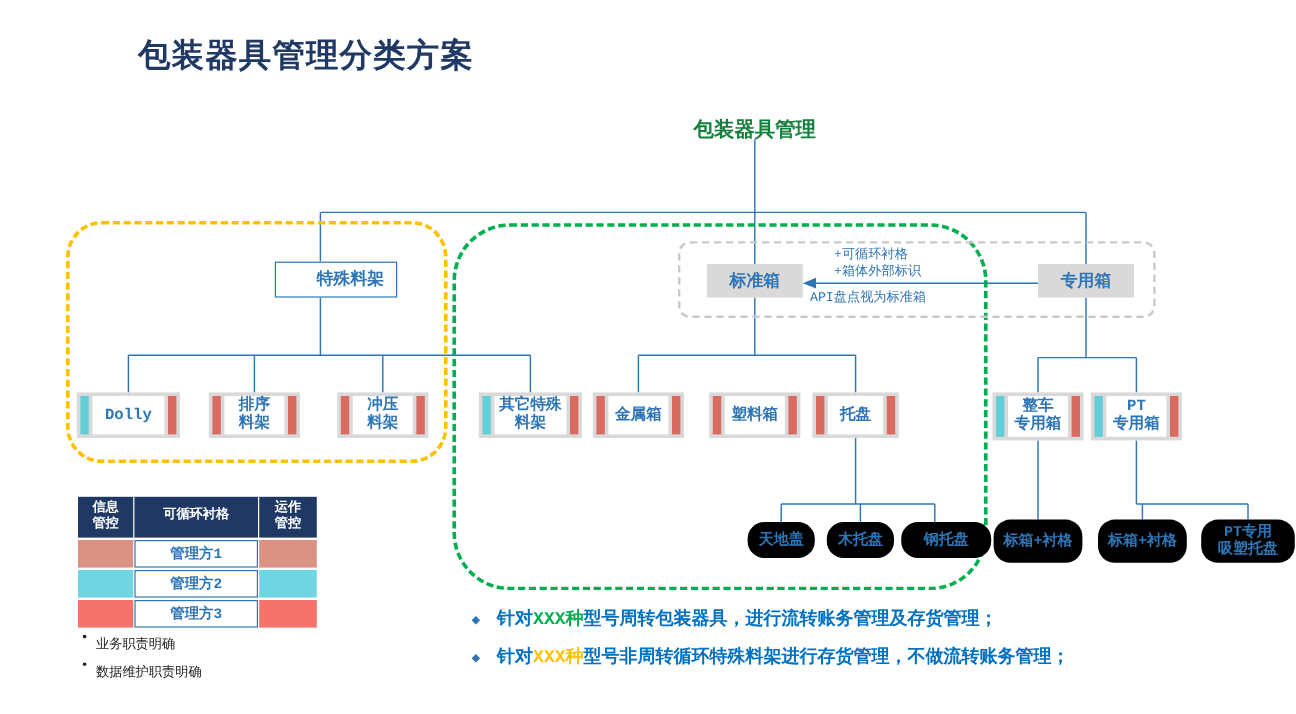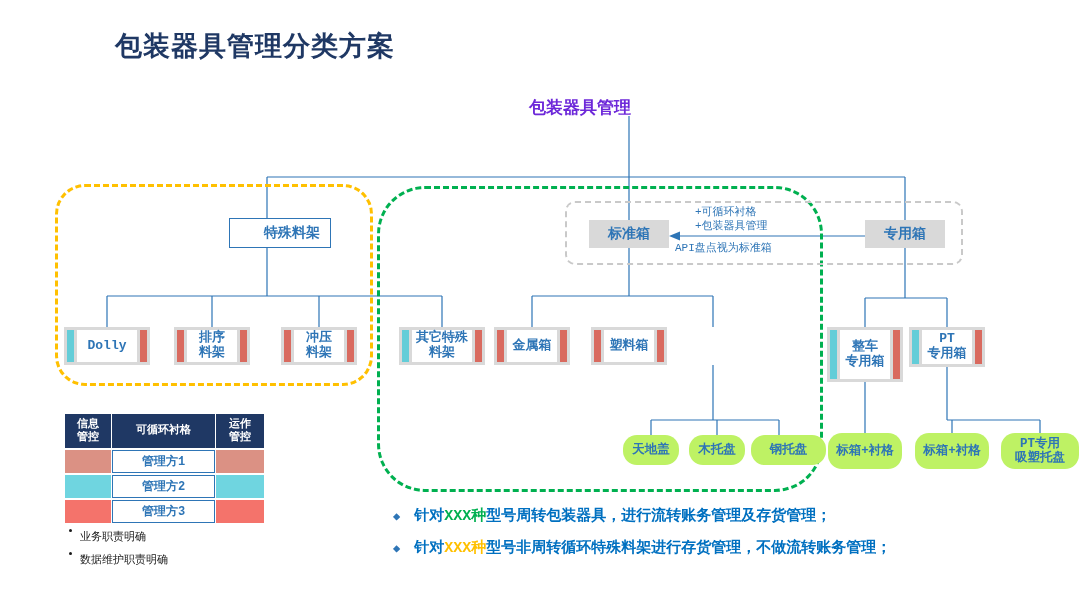--- a/index.html
+++ b/index.html
@@ -7,22 +7,22 @@
     position:relative; width:1080px; height:595px; background:#ffffff;
     font-family:Liberation Mono, monospace; overflow:hidden;margin-left:27px;
   }
   .abs { position:absolute; }
 
   .title {
     left:88px; top:28px; font-size:27px; font-weight:bold;
     color:#1F3864; letter-spacing:1px;
   }
   .root-label {
-    left:502px; top:96px; width:200px; 
-    font-size:17px; font-weight:bold; color:#6d28d9;
+    left:502px; top:96px; width:200px; text-align:center;
+    font-size:17px; font-weight:bold; color:#15803d;
   }
 
   svg.lines { left:0; top:0; pointer-events:none; }
 
   .dash-yellow { left:28px;  top:184px; width:312px; height:196px; border:3px dashed #FFC000; border-radius:30px; }
   .dash-green  { left:350px; top:186px; width:440px; height:300px; border:3px dashed #00B050; border-radius:48px; }
   .dash-gray   { left:538px; top:201px; width:394px; height:60px;  border:2px dashed #C9C9C9; border-radius:10px; }
 
   .node-outline {
     background:#fff; border:1px solid #2E75B6; color:#2E75B6; font-weight:bold;
@@ -37,21 +37,21 @@
     height:38px; background:#D9D9D9; display:flex; align-items:stretch; padding:3px; box-sizing:border-box;
   }
   .leafA .bar { width:7px; background:#D96A5F; flex:0 0 auto; }
   .leafA.teal .bar.left { background:#63CDD8; }
   .leafA .leaf-label {
     flex:1; background:#fff; margin:0 3px; display:flex; align-items:center; justify-content:center;
     color:#2E75B6; font-weight:bold; font-size:13px; white-space:pre-line; text-align:center; line-height:1.12;
   }
 
   .leafB {
-    background:#bef264; display:flex; align-items:center; justify-content:center;
+    background:#000000; display:flex; align-items:center; justify-content:center;
     color:#2E75B6; font-weight:bold; font-size:12.5px; text-align:center;
     white-space:pre-line; line-height:1.15;border-radius:14px;
   }
 
   .anno { font-size:11px; color:#2E75B6; white-space:nowrap; }
 
   .mtable { left:38px; top:414px; width:199px; }
   .thead { display:flex; gap:1px; height:34px; }
   .th {
     background:#1F3864; color:#fff; font-size:11px; font-weight:bold;
@@ -113,21 +113,21 @@
   <div class="abs dash-green"></div>
   <div class="abs dash-gray"></div>
 
   <div class="abs root-label">包装器具管理</div>
 
   <div class="abs node-outline" style="left:202px;top:218px;width:76px;height:28px">特殊料架</div>
   <div class="abs node-gray" style="left:562px;top:220px;width:80px;height:28px">标准箱</div>
   <div class="abs node-gray" style="left:838px;top:220px;width:80px;height:28px">专用箱</div>
 
   <div class="abs anno" style="left:668px;top:204px">+可循环衬格</div>
-  <div class="abs anno" style="left:668px;top:218px">+包装器具管理</div>
+  <div class="abs anno" style="left:668px;top:218px">+箱体外部标识</div>
   <div class="abs anno" style="left:648px;top:240px">API盘点视为标准箱</div>
 
   <div class="abs leafA teal" style="left:37px;top:327px;width:86px">
     <span class="bar left"></span>
     <span class="leaf-label">Dolly</span>
     <span class="bar right"></span>
   </div>
   <div class="abs leafA" style="left:147px;top:327px;width:76px">
     <span class="bar left"></span>
     <span class="leaf-label">排序
@@ -149,21 +149,26 @@
   <div class="abs leafA" style="left:564px;top:327px;width:76px">
     <span class="bar left"></span>
     <span class="leaf-label">塑料箱</span>
     <span class="bar right"></span>
   </div>
   <div class="abs leafA" style="left:467px;top:327px;width:76px">
     <span class="bar left"></span>
     <span class="leaf-label">金属箱</span>
     <span class="bar right"></span>
   </div>
-  <div class="abs leafA teal" style="left:800px;top:327px;width:76px;height:55px">
+  <div class="abs leafA" style="left:650px;top:327px;width:72px">
+    <span class="bar left"></span>
+    <span class="leaf-label">托盘</span>
+    <span class="bar right"></span>
+  </div>
+  <div class="abs leafA teal" style="left:800px;top:327px;width:76px;height:40px">
     <span class="bar left"></span>
     <span class="leaf-label">整车
 专用箱</span>
     <span class="bar right"></span>
   </div>
   <div class="abs leafA teal" style="left:882px;top:327px;width:76px;height:40px">
     <span class="bar left"></span>
     <span class="leaf-label">PT
 专用箱</span>
     <span class="bar right"></span>

